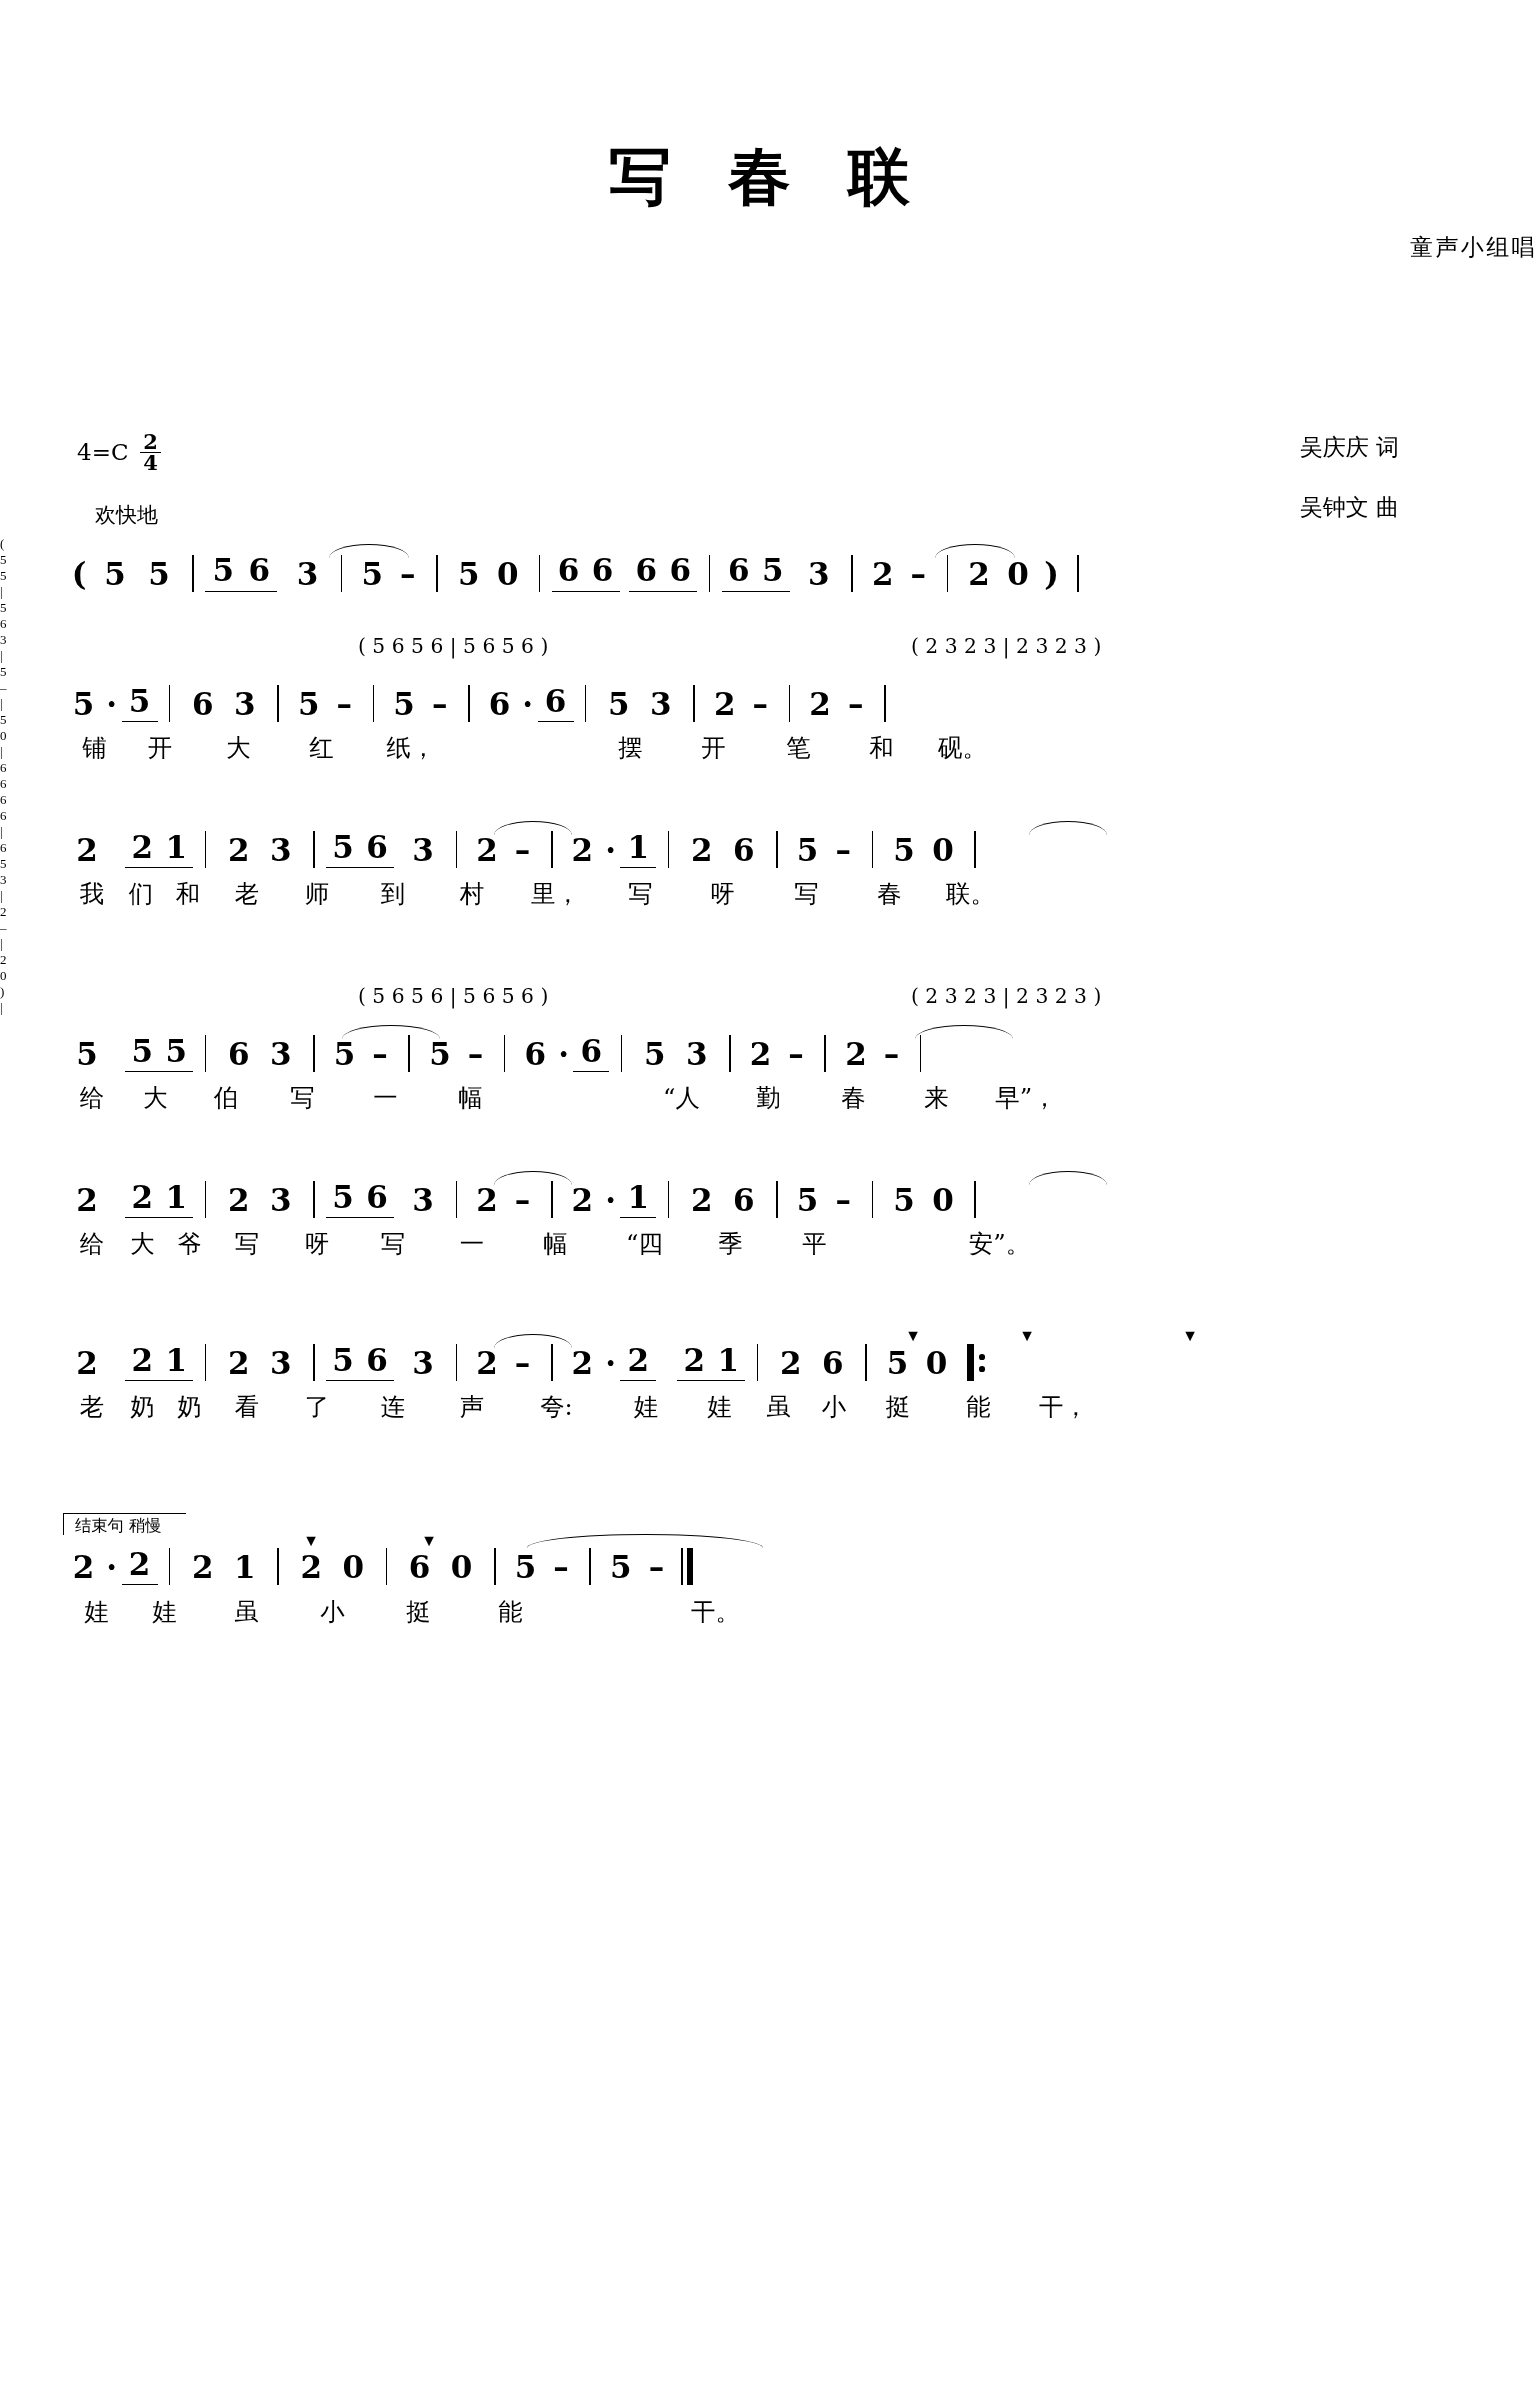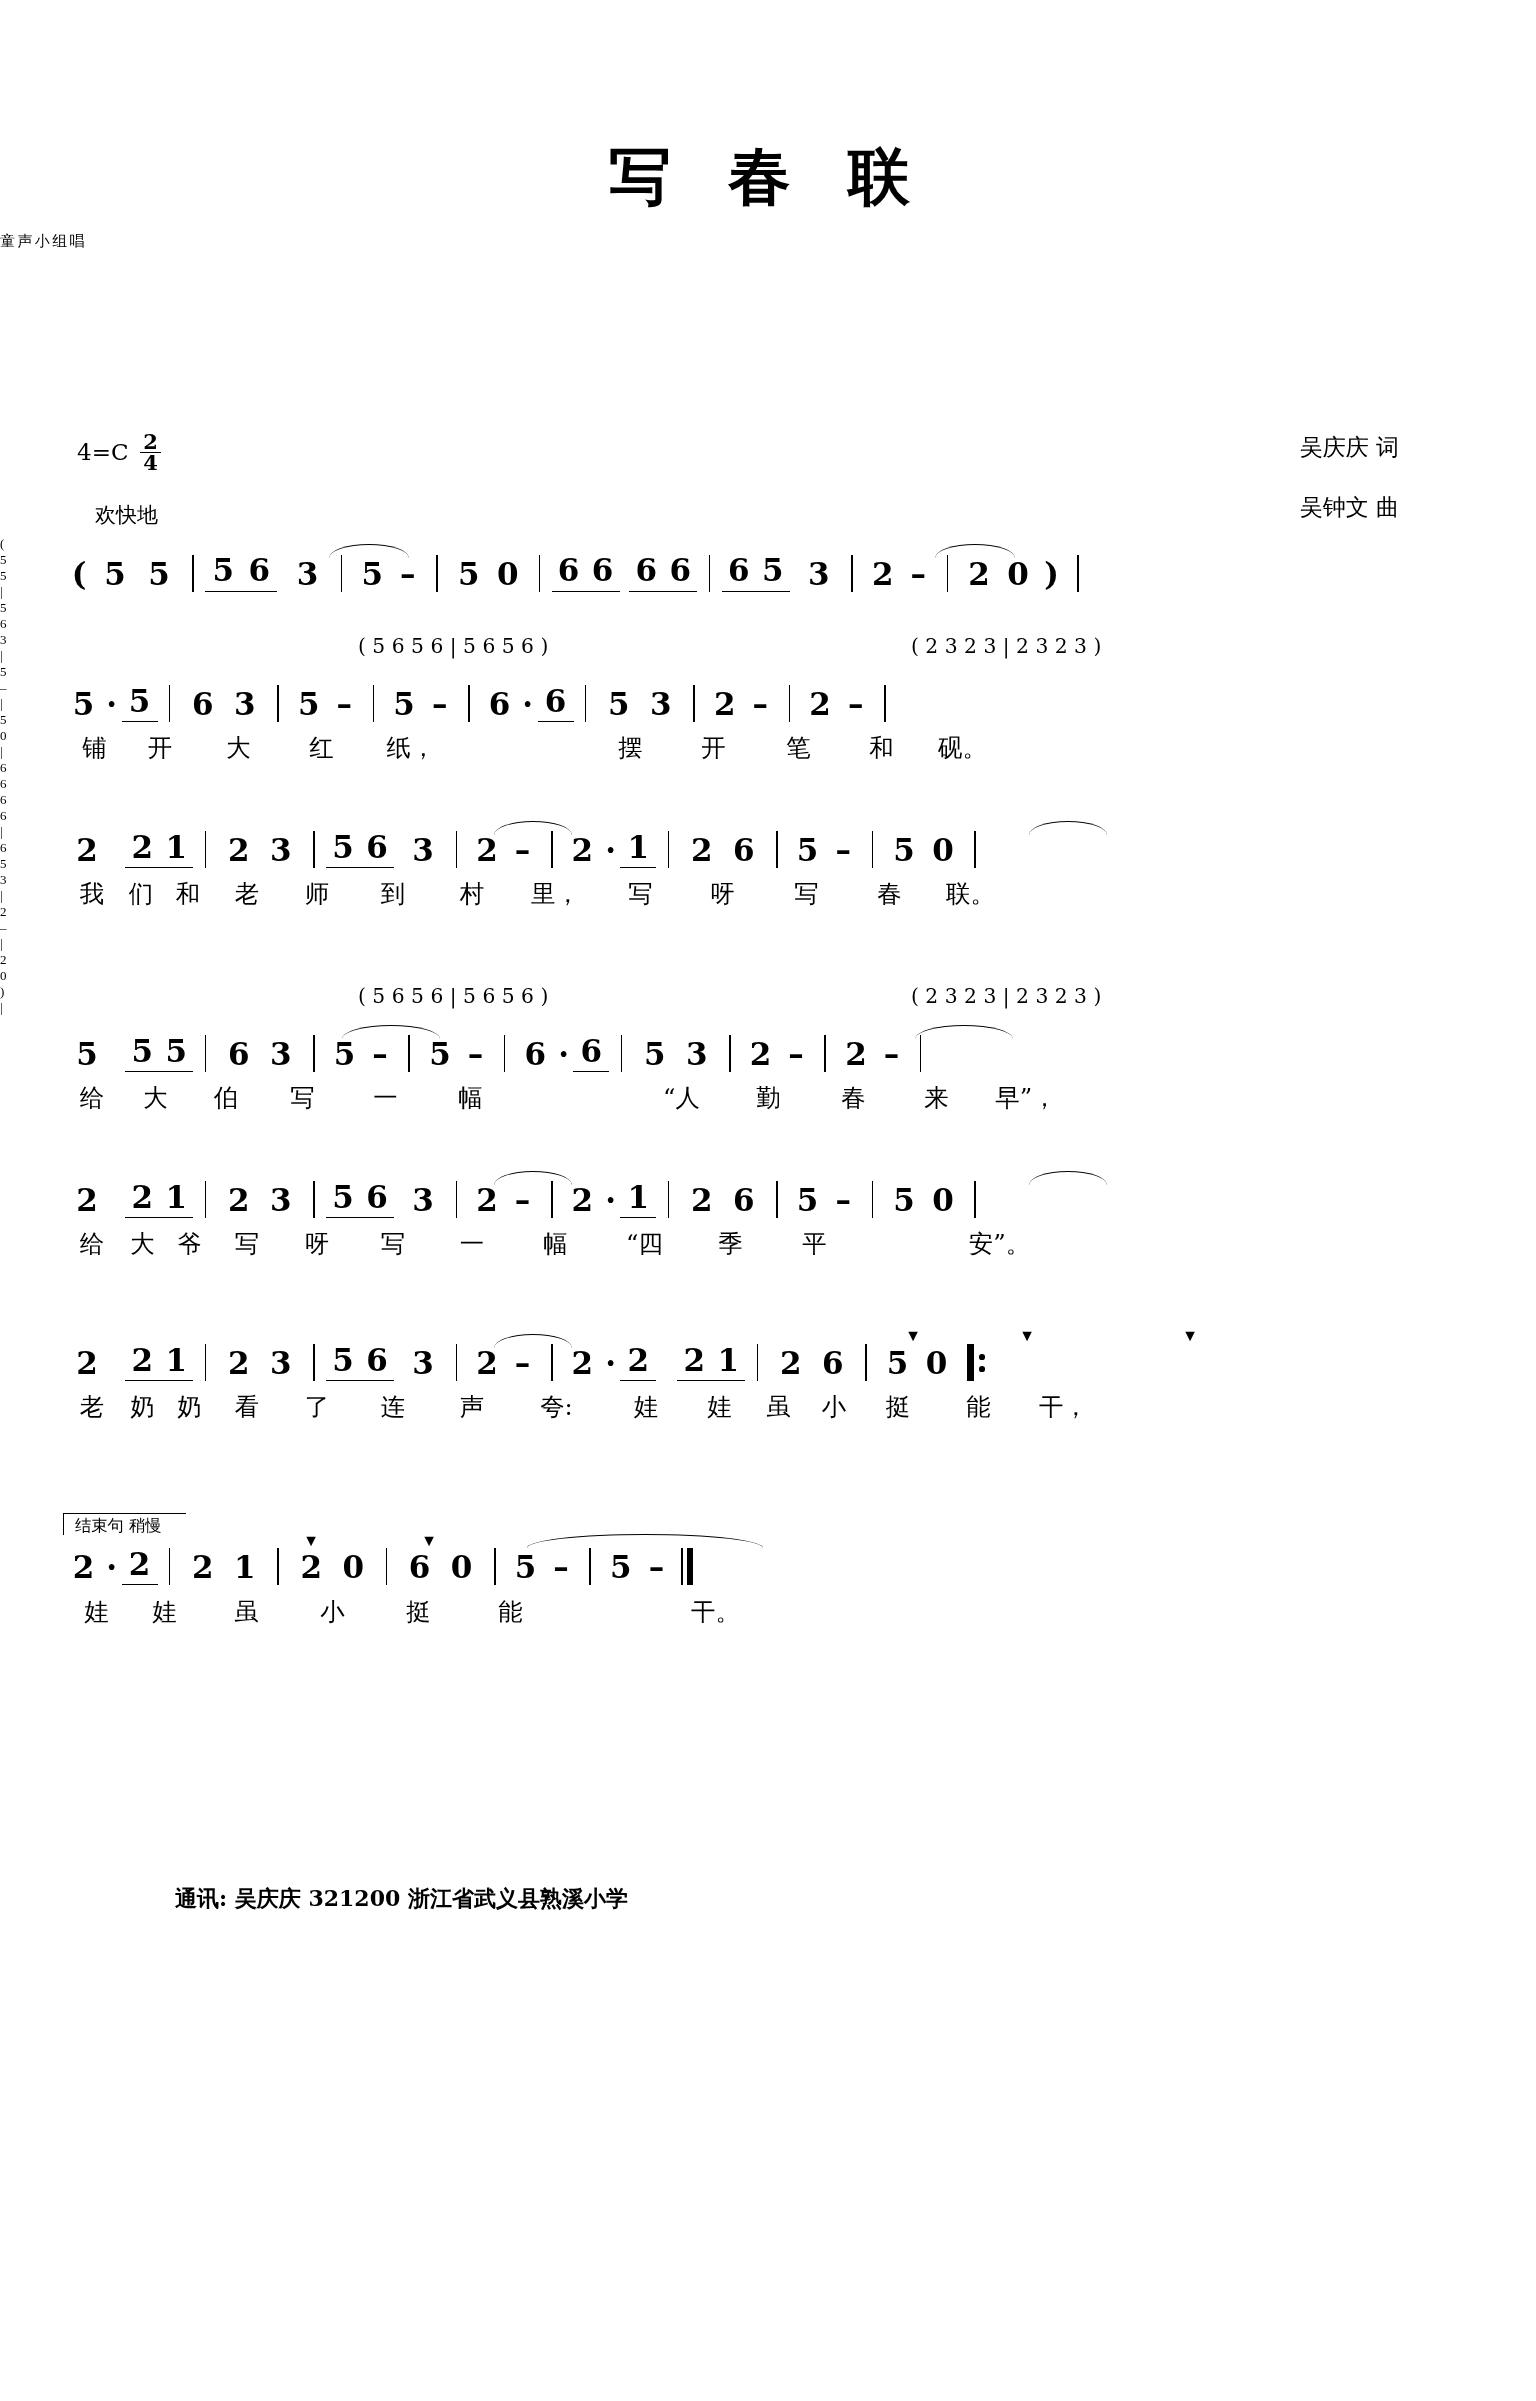--- a/index.html
+++ b/index.html
@@ -25,22 +25,22 @@
   .title {
     text-align: center;
     font-family: "DejaVu Serif", serif;
     font-weight: bold;
     font-size: 62px;
     letter-spacing: 18px;
     margin-top: 146px;
     line-height: 1;
   }
   .subtitle {
-    text-align: left;
-    font-size: 15px;
+    text-align: right;
+    font-size: 23px;
     font-family: "DejaVu Serif", serif;
     margin-top: 24.4px;
     letter-spacing: 2.4px;
   }
   .meta-left {
     position: absolute;
     left: 77px;
     top: 286px;
     font-size: 23px;
     font-family: "DejaVu Serif", serif;
@@ -520,17 +520,16 @@
         <span class="tok" style="width:93px">能</span>
         <span class="tok" style="width:114px"></span>
         <span class="tok" style="width:89px">干。</span>
       </div>
       <div style="position:absolute;left:0;top:0;width:0;height:0;overflow:hidden">娃 娃 虽 小 挺 能 干。</div>
     </div>
 
   </div>
 
   <div class="contact">
-    <div class="l1">通讯: 吴庆庆  321200  浙江省武义县熟溪小学</div>
   </div>
 
 </div>
 
 
 </body></html>

